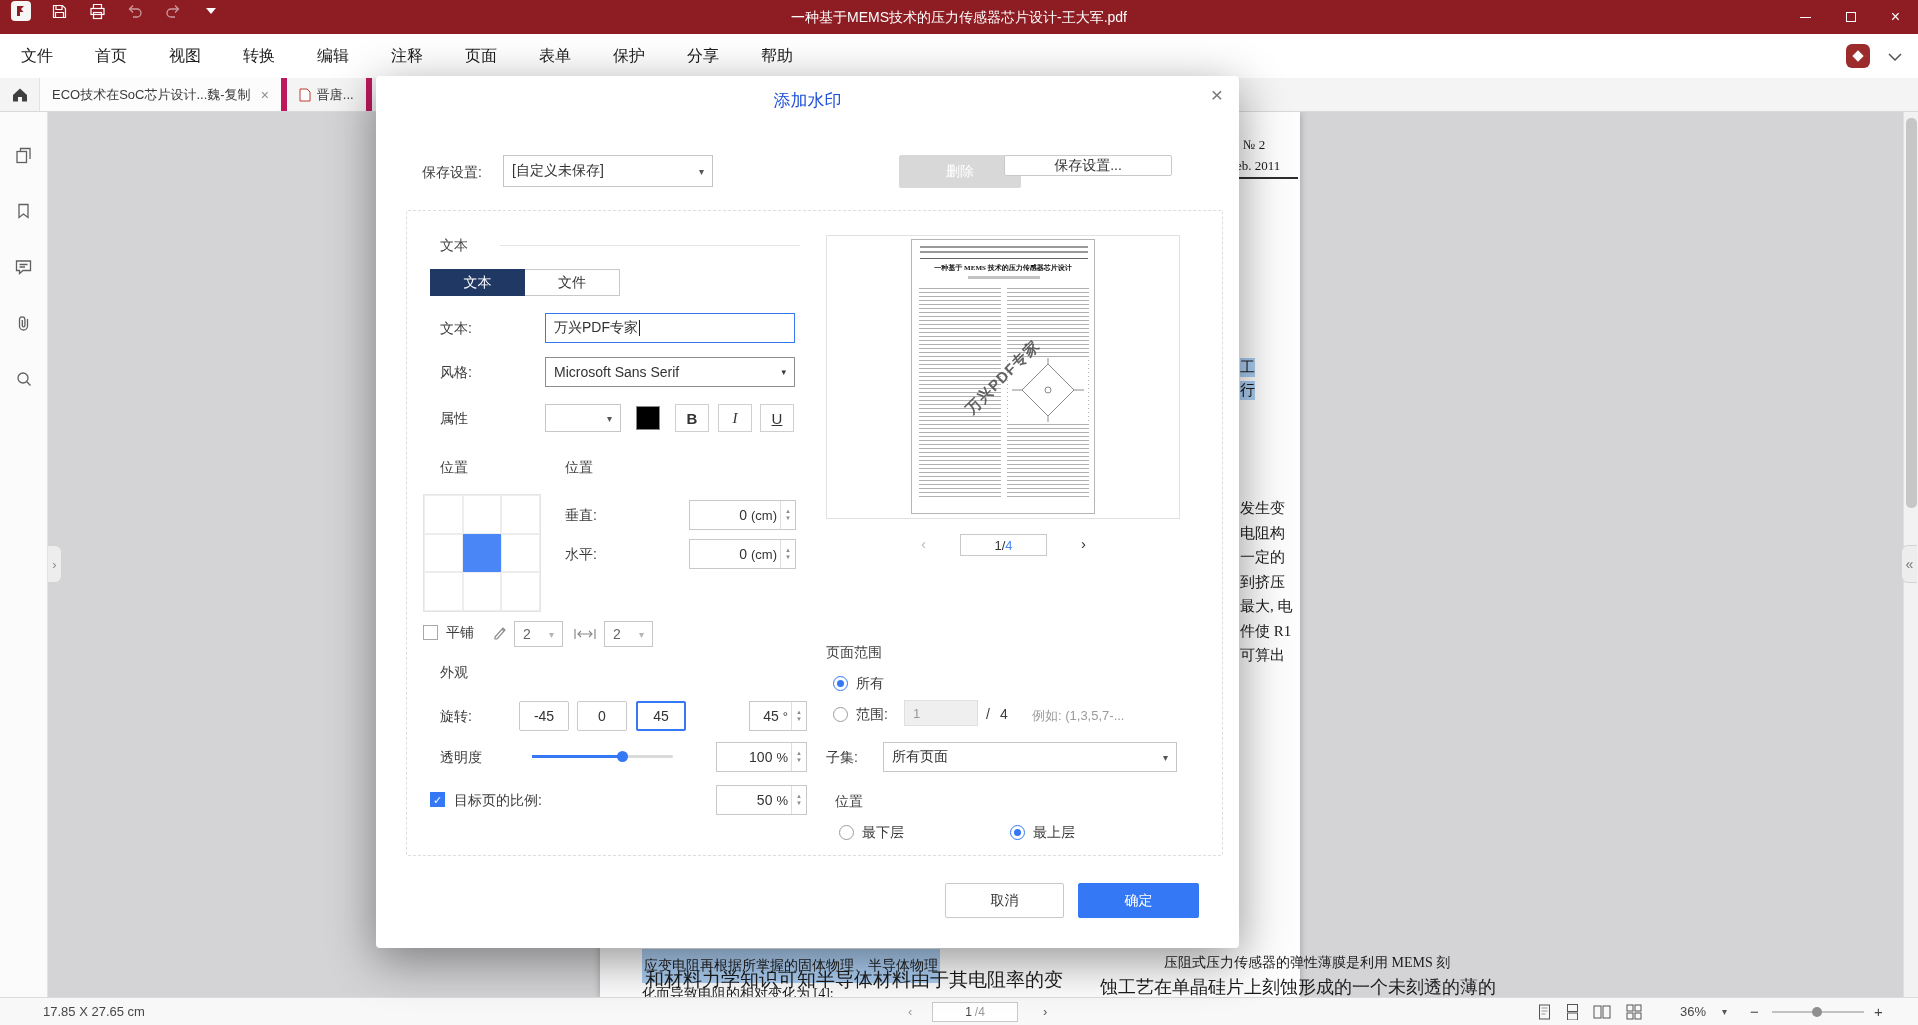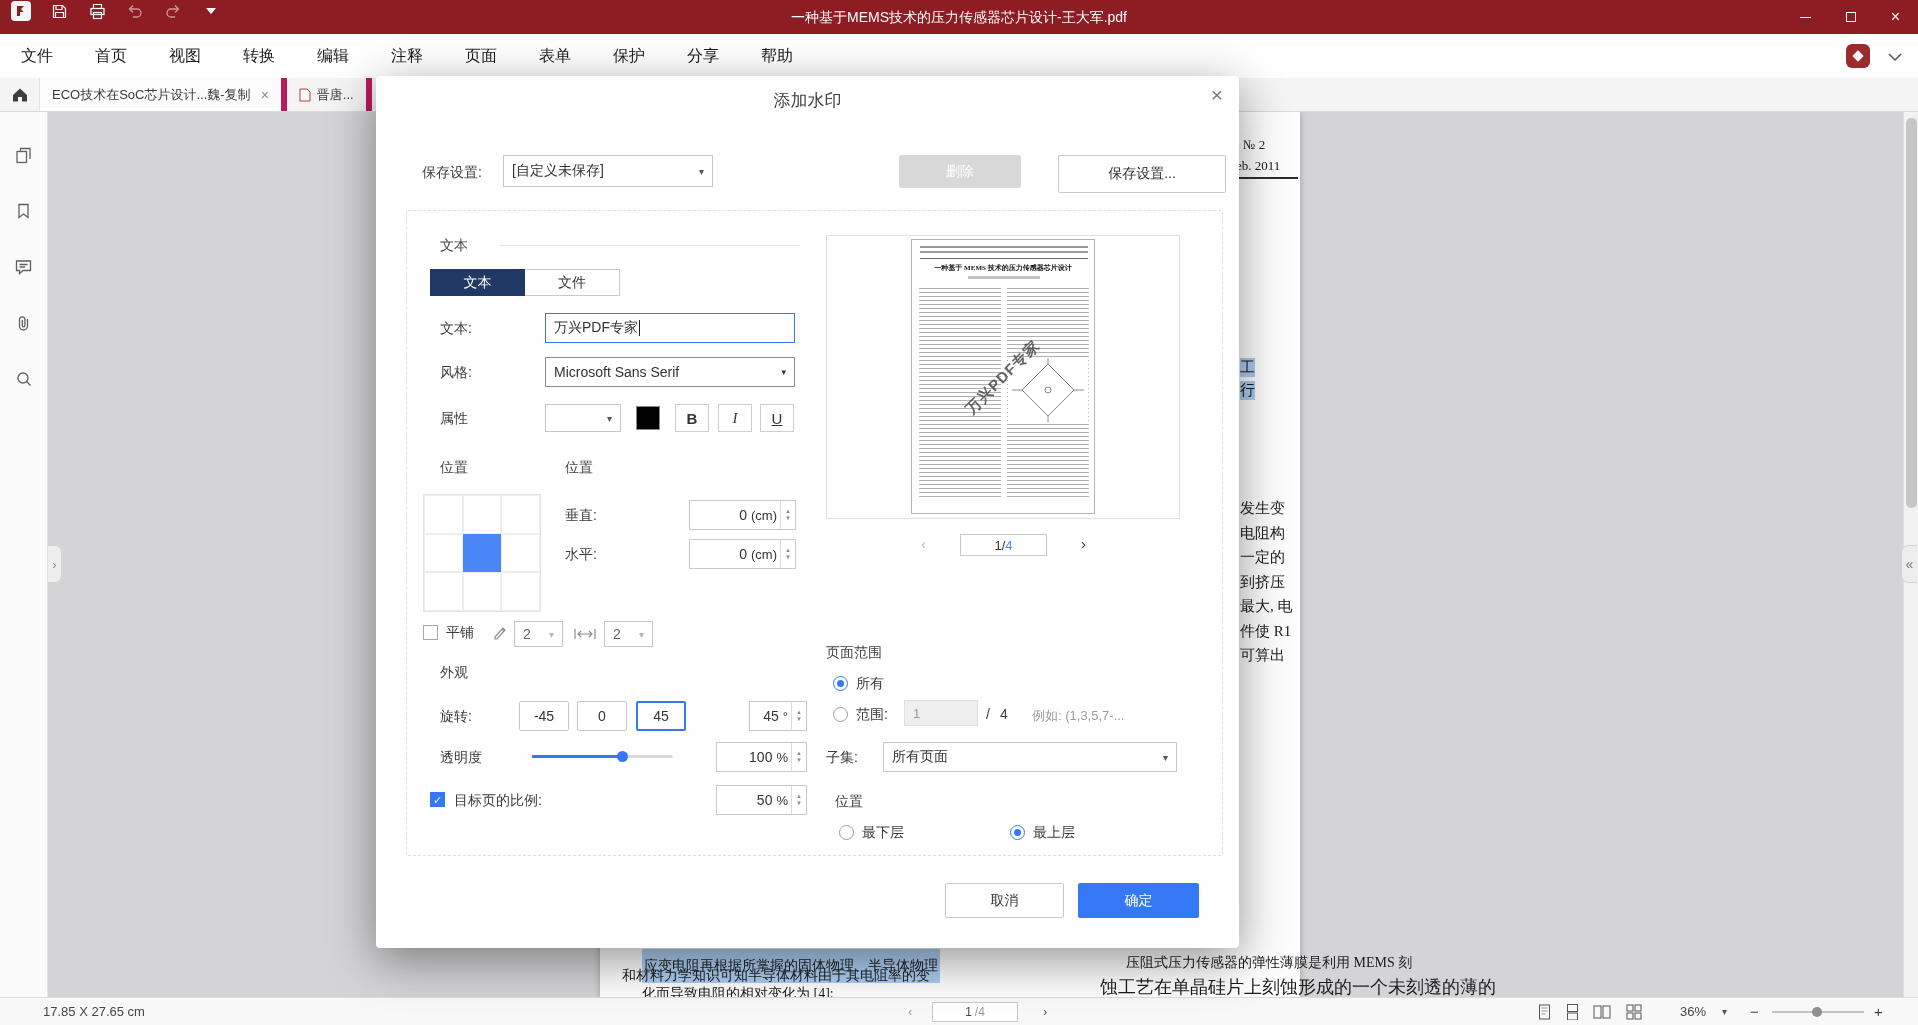--- a/index.html
+++ b/index.html
@@ -53,21 +53,21 @@
   .statusbar{position:absolute;left:0;bottom:0;width:100%;height:28px;background:#f8f8f8;border-top:1px solid #dcdcdc;z-index:25;font-size:13px;color:#474747}
   .sb-item{position:absolute;line-height:28px;white-space:nowrap}
   .pg-box{position:absolute;top:4px;width:86px;height:20px;border:1px solid #c9c9c9;background:#fff;display:flex;align-items:center;justify-content:center;gap:3px;font-size:12px;line-height:normal}
   .mut{color:#999}
   .vm-btn{position:absolute;top:6px;width:20px;height:16px;display:flex;align-items:center;justify-content:center}
   .zoom-track{position:absolute;top:13px;width:92px;height:2px;background:#c2c2c2}
   .zoom-knob{position:absolute;top:-4px;width:10px;height:10px;border-radius:50%;background:#8f8f8f}
 
   
   .dialog{position:absolute;left:376px;top:76px;width:863px;height:872px;background:#fff;border-radius:4px;box-shadow:0 12px 48px rgba(0,0,0,.42);z-index:40;font-size:14px;color:#333}
-  .dlg-title{position:absolute;top:13px;left:0;right:0;text-align:center;font-size:17px;color:#404040}
+  .dlg-title{position:absolute;top:13px;left:0;right:0;text-align:center;font-size:17px;color:#1d4ed8}
   .dlg-close{position:absolute;right:16px;top:8px;font-size:21px;color:#777;line-height:21px}
   .lbl{position:absolute;font-size:14px;color:#3c3c3c;white-space:nowrap}
   .sect{color:#444}
   .hline{position:absolute;height:1px;background:#e4e4e4}
   .frame{position:absolute;left:30px;top:134px;width:817px;height:646px;border:1px dashed #ddd;border-radius:2px}
 
   .dd{position:absolute;border:1px solid #c6c6c6;background:#fff;display:flex;align-items:center;padding:11px 8px;font-size:14px;color:#333;white-space:nowrap}
   .dd .cv{margin-left:auto;color:#555;font-size:10px;padding-left:6px}
   .dd.dark{border-color:#8c8c8c}
   .btn{position:absolute;display:flex;align-items:center;justify-content:center;font-size:14px;color:#333;background:#fff;border:1px solid #c9c9c9;border-radius:2px;white-space:nowrap}
@@ -256,23 +256,23 @@
 
   <div class="doc-txt" style="left:1240px;top:499px;font-size:15px">发生变</div>
   <div class="doc-txt" style="left:1240px;top:524px;font-size:15px">电阻构</div>
   <div class="doc-txt" style="left:1240px;top:548px;font-size:15px">一定的</div>
   <div class="doc-txt" style="left:1240px;top:573px;font-size:15px">到挤压</div>
   <div class="doc-txt" style="left:1240px;top:597px;font-size:15px">最大, 电</div>
   <div class="doc-txt" style="left:1240px;top:622px;font-size:15px">件使 R1</div>
   <div class="doc-txt" style="left:1240px;top:646px;font-size:15px">可算出</div>
 
   <div class="doc-txt hl" style="left:642px;top:949px;font-size:14px;padding:8px 2px">应变电阻再根据所掌握的固体物理、半导体物理</div>
-  <div class="doc-txt" style="left:622px;top:967px;font-size:14px">和材料力学知识可知半导体材料由于其电阻率的变</div>
+  <div class="doc-txt" style="left:645px;top:967px;font-size:19px">和材料力学知识可知半导体材料由于其电阻率的变</div>
   <div class="doc-txt" style="left:642px;top:985px;font-size:14px">化而导致电阻的相对变化为 [4]:</div>
-  <div class="doc-txt" style="left:1126px;top:954px;font-size:14px">压阻式压力传感器的弹性薄膜是利用 MEMS 刻</div>
+  <div class="doc-txt" style="left:1164px;top:954px;font-size:14px">压阻式压力传感器的弹性薄膜是利用 MEMS 刻</div>
   <div class="doc-txt" style="left:1100px;top:975px;font-size:18px">蚀工艺在单晶硅片上刻蚀形成的一个未刻透的薄的</div>
 
   <div class="exp-left">›</div>
   <div class="exp-right">«</div>
   <div class="vscroll">
       <div class="vthumb"></div>
     </div>
 
   <div class="statusbar">
     <span class="sb-item" style="left:43px">17.85 X 27.65 cm</span>
@@ -321,21 +321,21 @@
   <div class="dialog">
     <div class="dlg-title">添加水印</div>
     <span class="dlg-close">×</span>
 
     <span class="lbl" style="left:46px;top:88px">保存设置:</span>
     <div class="dd" style="left:127px;top:79px;width:210px;height:32px">
       <span>[自定义未保存]</span>
       <span class="cv">▾</span>
     </div>
     <div class="btn disabled" style="left:523px;top:79px;width:122px;height:33px">删除</div>
-    <div class="btn" style="left:682px;top:79px;width:168px;height:38px">保存设置...</div>
+    <div class="btn" style="left:628px;top:79px;width:168px;height:21px">保存设置...</div>
 
     <div class="frame"></div>
 
     <span class="lbl sect" style="left:64px;top:161px">文本</span>
     <div class="hline" style="left:124px;top:169px;width:300px"></div>
 
     <div class="seg" style="left:54px;top:193px">
       <span class="on">文本</span>
       <span class="off">文件</span>
     </div>

